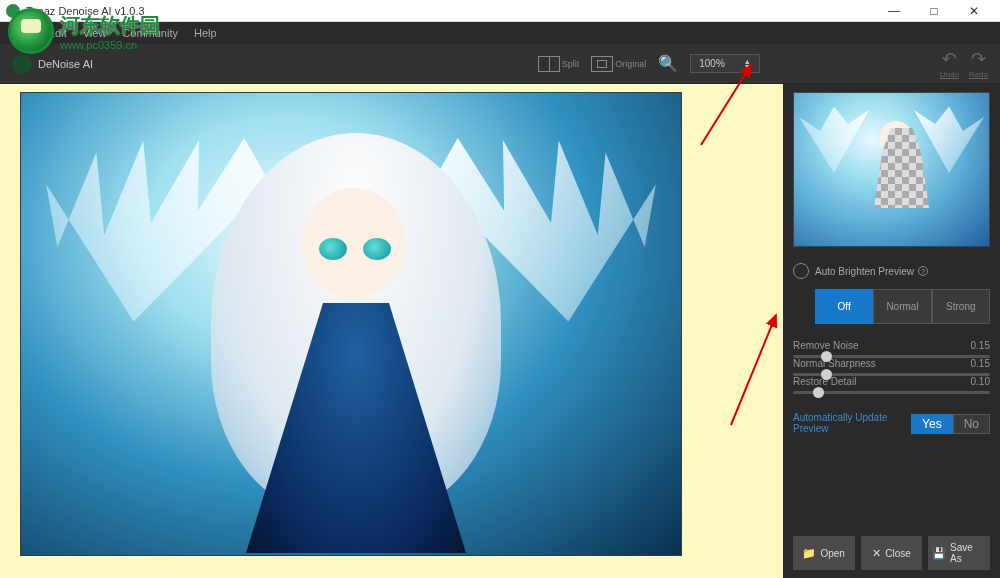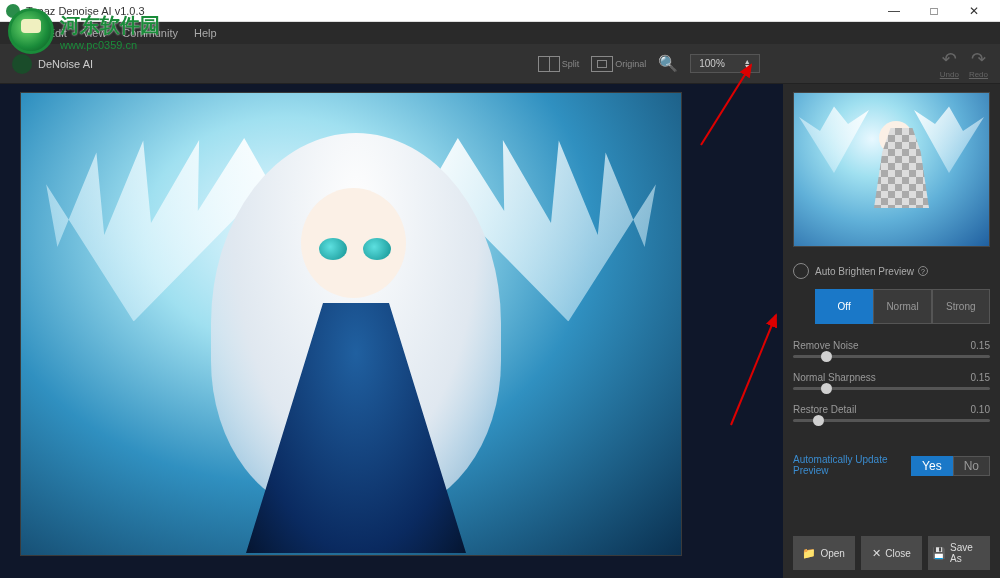--- a/index.html
+++ b/index.html
@@ -66,21 +66,21 @@
     .view-icon.original::before { content: ""; width: 8px; height: 6px; border: 1px solid #888; }
     .zoom-icon { font-size: 16px; color: #ccc; }
     .zoom-box { display: flex; align-items: center; background: #3a3a3a; border: 1px solid #555; padding: 3px 8px; font-size: 10px; gap: 19px; }
     .zoom-spinner { display: flex; flex-direction: column; line-height: 5px; font-size: 7px; }
     .undo-redo { display: flex; gap: 10px; margin-left: 180px; }
     .undo-icon { font-size: 18px; color: #666; }
     .undo-label { font-size: 8px; color: #666; text-align: center; text-decoration: underline; }
     .main {
       display: flex;
       height: calc(100% - 84px);
-      background: #0f172a;
+      background: #fef9c3;
     }
     .canvas-area {
       flex: 1;
       display: flex;
       align-items: flex-start;
       padding: 8px 20px;
       position: relative;
     }
     .canvas-img {
       width: 662px;
@@ -160,21 +160,21 @@
     }
     .brighten-label { flex: 1; color: #aaa; font-size: 10px; display: flex; align-items: center; gap: 4px; }
     .help-circle { width: 10px; height: 10px; border: 1px solid #888; border-radius: 50%; font-size: 7px; display: flex; align-items: center; justify-content: center; }
     .segmented { display: flex; margin-top: 4px; margin-left: 22px; }
     .segmented .seg {
       flex: 1; text-align: center; padding: 11px 0; font-size: 10px;
       background: #3a3a3a; border: 1px solid #555; color: #999;
     }
     .segmented .seg.active { background: #1a78c8; color: #fff; border-color: #1a78c8; }
     .slider-group { margin-top: 16px; }
-    .slider-row { margin-bottom: 14px; }
+    .slider-row { }
     .slider-label { display: flex; justify-content: space-between; color: #999; margin-bottom: 4px; }
     .slider-track {
       height: 3px; background: #555; position: relative; border-radius: 2px;
     }
     .slider-thumb {
       position: absolute; top: -4px; width: 11px; height: 11px;
       background: #d0d0d0; border-radius: 50%;
     }
     .auto-update-row {
       display: flex; align-items: flex-end; justify-content: space-between;

